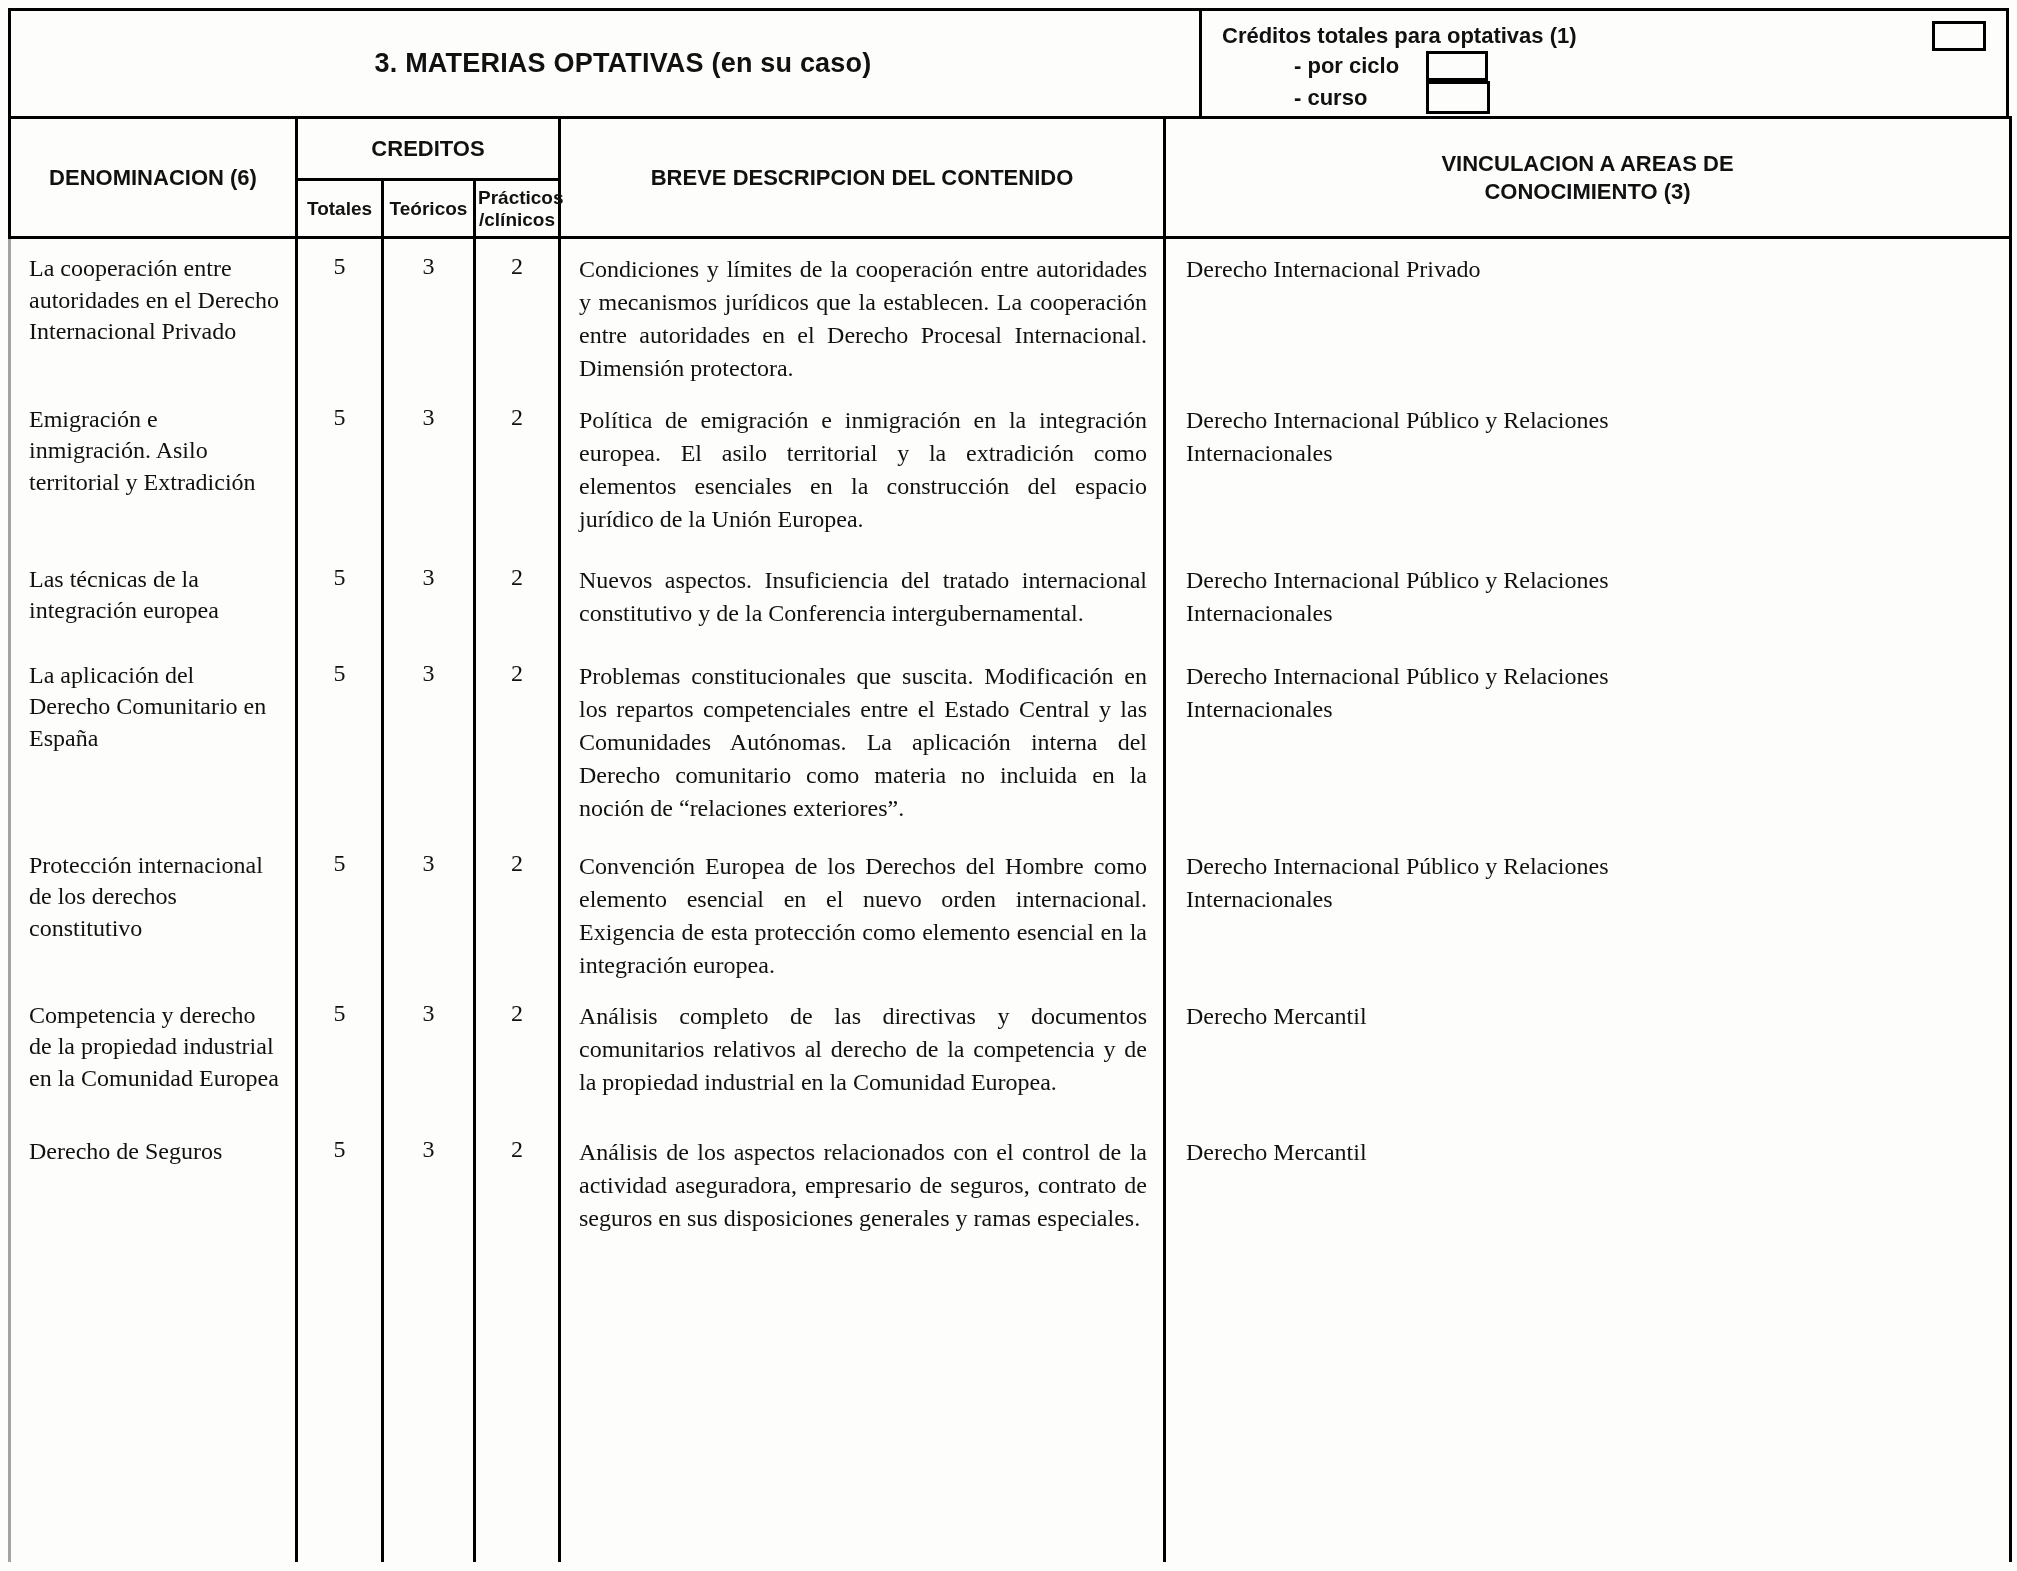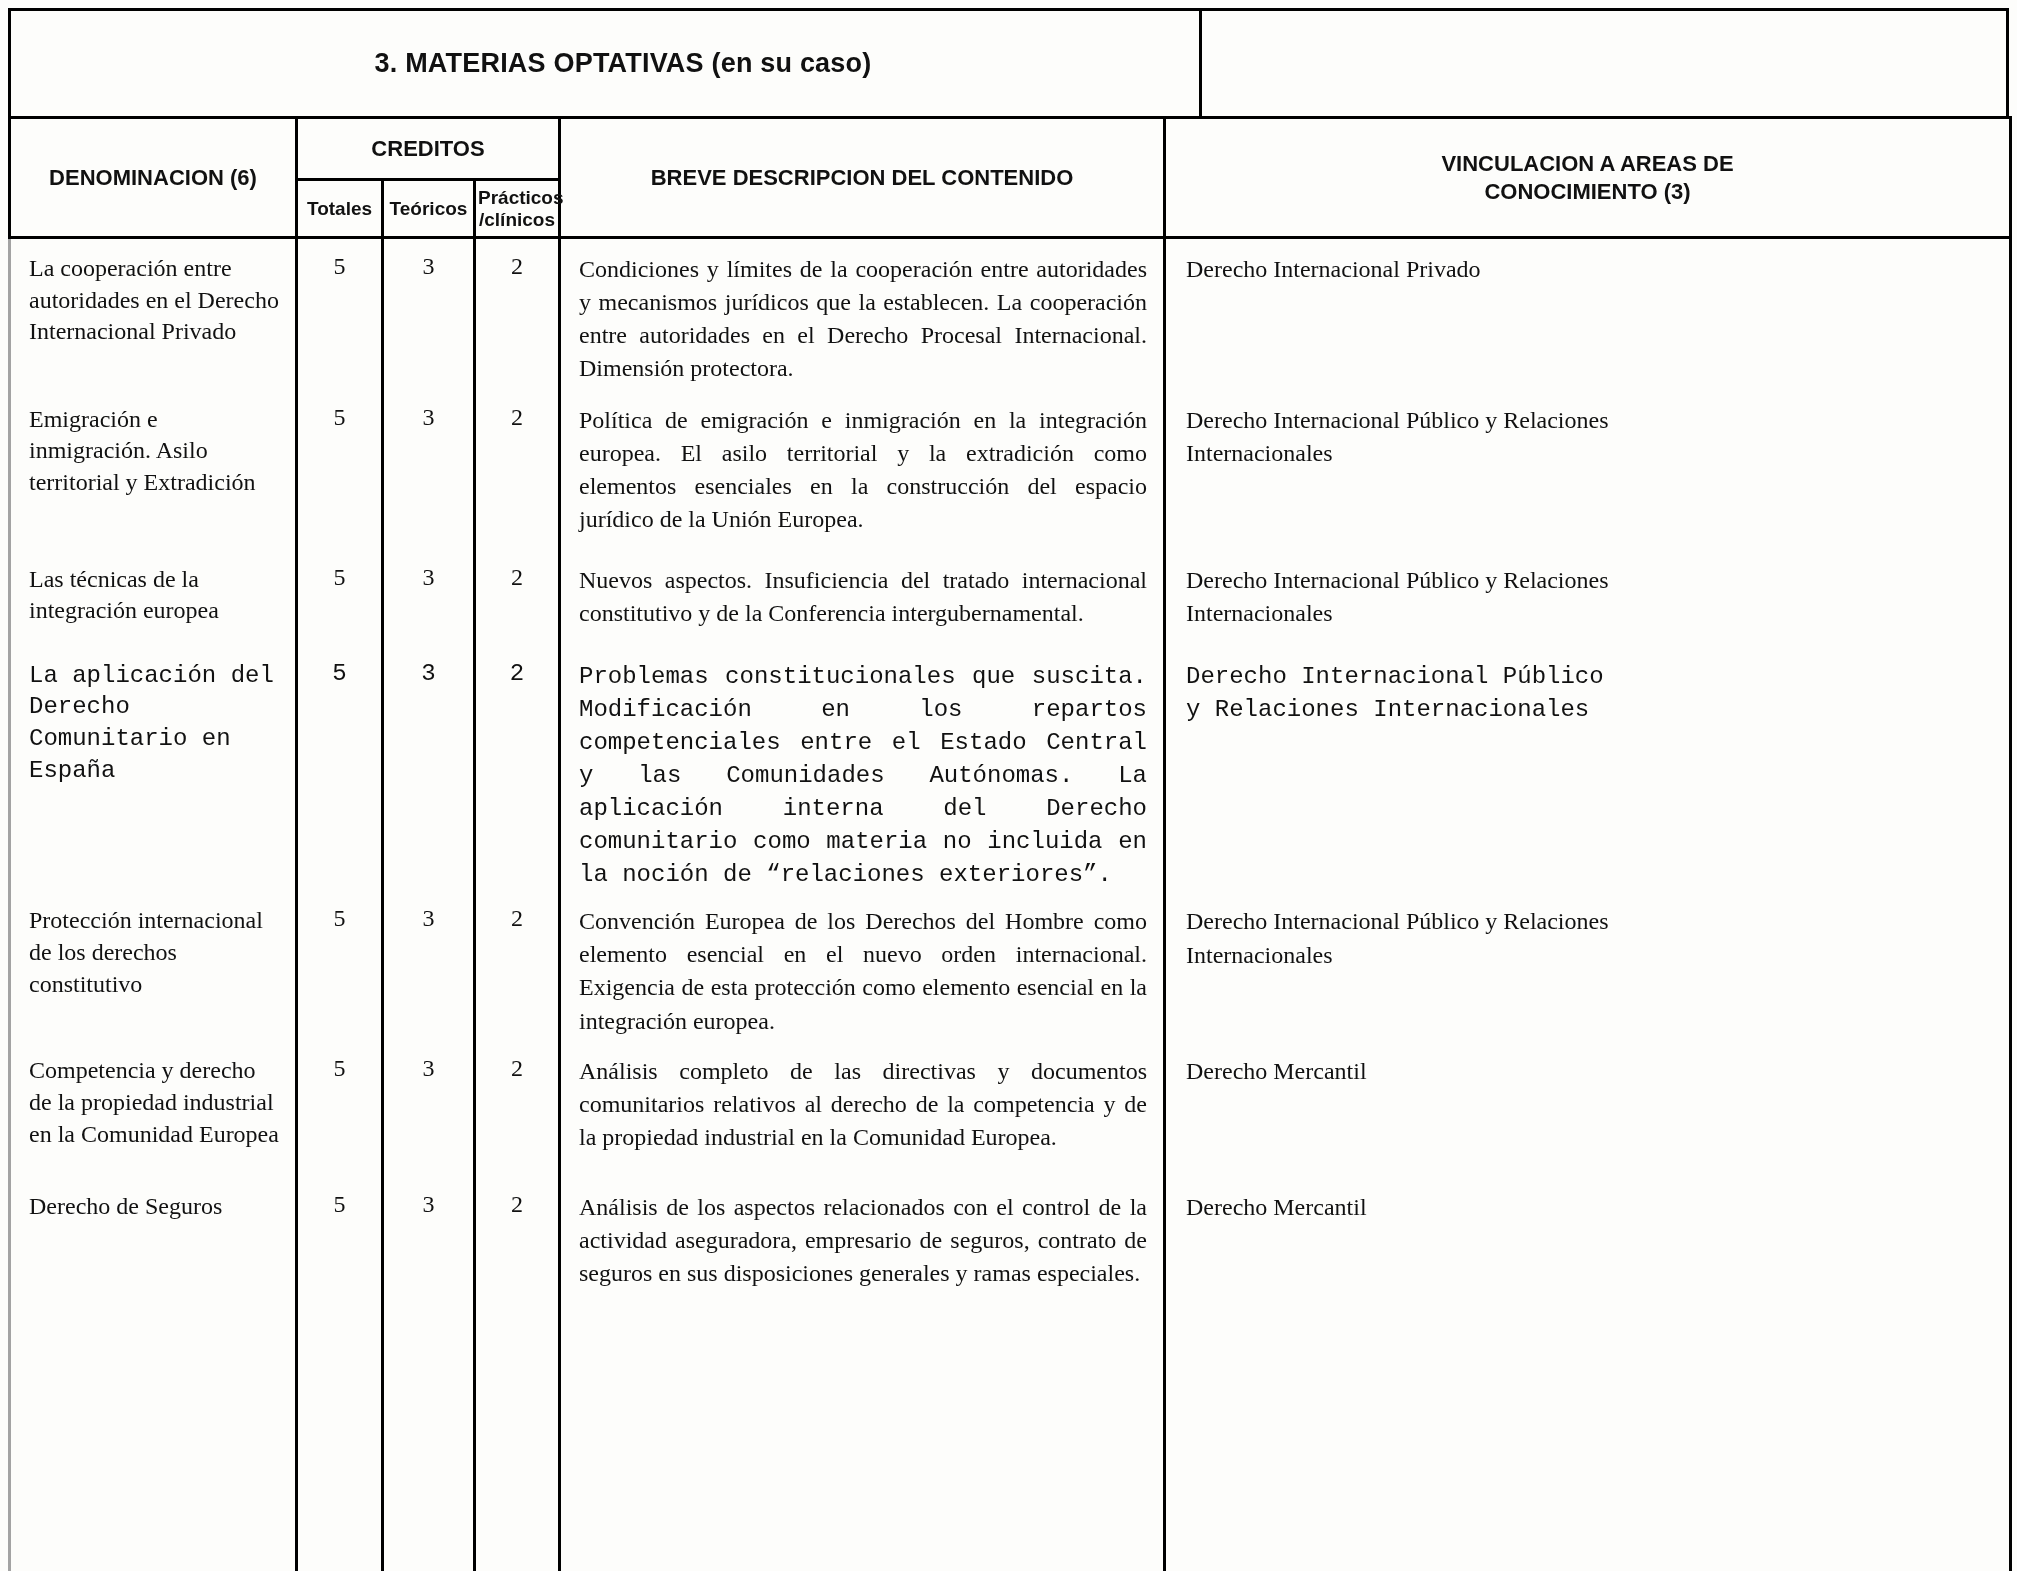--- a/index.html
+++ b/index.html
@@ -87,21 +87,21 @@
     border-left: 3px solid #a3a3a3;
     border-right: 3px solid #000;
     border-top: none;
     border-bottom: none;
     vertical-align: top;
     font-size: 24px;
   }
   tbody tr:nth-child(1) { height: 152px; }
   tbody tr:nth-child(2) { height: 160px; }
   tbody tr:nth-child(3) { height: 96px; }
-  tbody tr:nth-child(4) { height: 190px; font-family: Liberation Mono, monospace; }
+  tbody tr:nth-child(4) { height: 190px; }
   tbody tr:nth-child(5) { height: 150px; }
   tbody tr:nth-child(6) { height: 136px; }
   tbody tr:nth-child(7) { height: 440px; }
 
   td.denom { padding: 14px 14px 0 18px; line-height: 1.32; }
   td.num   { text-align: center; padding-top: 14px; font-size: 25px; }
   td.desc  {
     padding: 14px 16px 0 18px;
     text-align: justify;
     text-align-last: left;
@@ -110,20 +110,34 @@
   td.vinc  { padding: 14px 380px 0 20px; line-height: 1.4; }
 </style>
 </head>
 <body>
 
 <div class="page">
 
   <div class="top-box">
     <div class="title-cell">
       <span class="section-title">3. MATERIAS OPTATIVAS (en su caso)</span>
+    </div>
+    <div class="credits-cell">
+      <div class="credits-line">
+        <span class="lbl">Créditos totales para optativas (1)</span>
+        <span class="fill-box b1"></span>
+      </div>
+      <div class="credits-line sub">
+        <span class="lbl">- por ciclo</span>
+        <span class="fill-box b2"></span>
+      </div>
+      <div class="credits-line sub">
+        <span class="lbl">- curso</span>
+        <span class="fill-box b3"></span>
+      </div>
     </div>
   </div>
 
   <table class="main-table">
     <colgroup>
       <col style="width:287px">
       <col style="width:86px">
       <col style="width:92px">
       <col style="width:85px">
       <col style="width:605px">

